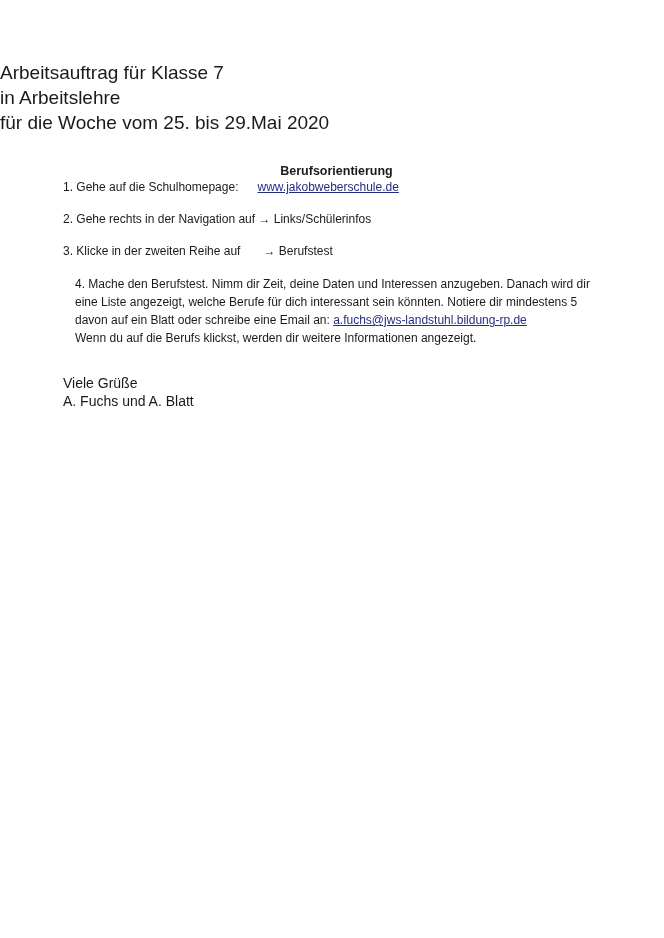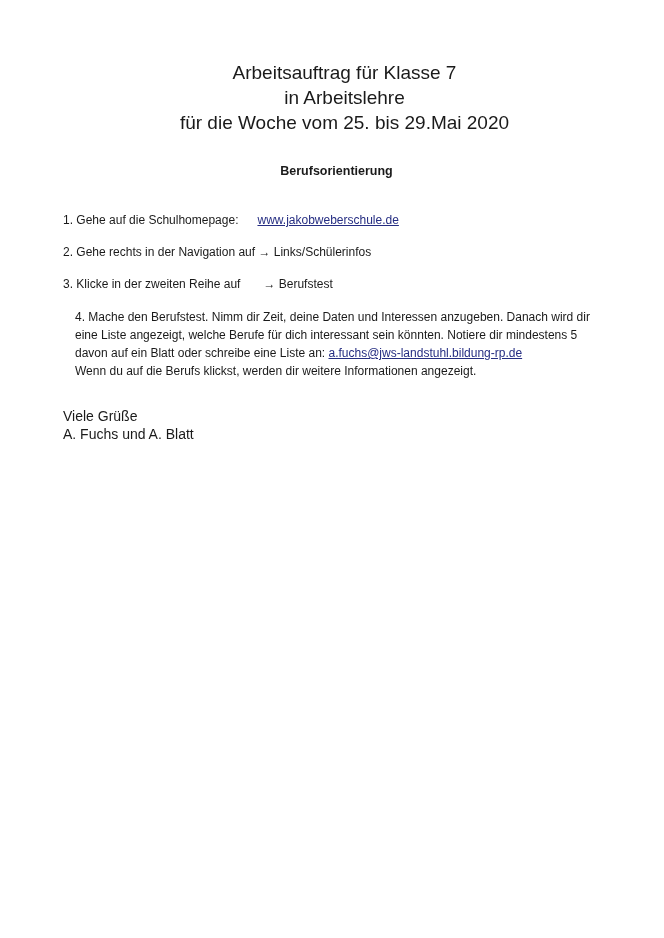--- a/index.html
+++ b/index.html
@@ -12,46 +12,43 @@
       width: 664px;
       height: 938px;
       background: #ffffff;
       font-family: "Liberation Sans", "DejaVu Sans", sans-serif;
       color: #1a1a1a;
       overflow: hidden;
       box-sizing: border-box;
     }
     .title-block {
       margin-top: 60px;
-      text-align: center;
       font-size: 19px;
       line-height: 25px;
       color: #1a1a1a;
-      padding-left: 25px;
     }
     .section-heading {
       margin-top: 28px;
       text-align: center;
       font-size: 12.5px;
       font-weight: bold;
       line-height: 16px;
       padding-left: 9px;
     }
     .body-block {
       margin-left: 63px;
       margin-right: 24px;
     }
     .step {
       margin: 0 0 16px 0;
       font-size: 12px;
       line-height: 16px;
       white-space: nowrap;
     }
     .step.first {
-      margin-top: 33px;
     }
     .tab1 {
       display: inline-block;
       width: 19px;
     }
     .tab3 {
       display: inline-block;
       width: 23px;
     }
     .para {
@@ -90,21 +87,21 @@
 
     <p class="step first"><span>1. Gehe auf die Schulhomepage:</span><span class="tab1"></span><a class="doclink">www.jakobweberschule.de</a></p>
 
     <p class="step"><span>2. Gehe rechts in der Navigation auf → Links/Schülerinfos</span></p>
 
     <p class="step"><span>3. Klicke in der zweiten Reihe auf</span><span class="tab3"></span><span>→ Berufstest</span></p>
 
     <div class="para">
       <div class="pline">4. Mache den Berufstest. Nimm dir Zeit, deine Daten und Interessen anzugeben. Danach wird dir</div>
       <div class="pline">eine Liste angezeigt, welche Berufe für dich interessant sein könnten. Notiere dir mindestens 5</div>
-      <div class="pline"><span>davon auf ein Blatt oder schreibe eine Liste an: </span><a class="doclink">a.fuchs@jws-landstuhl.bildung-rp.de</a></div>
+      <div class="pline"><span>davon auf ein Blatt oder schreibe eine Email an: </span><a class="doclink">a.fuchs@jws-landstuhl.bildung-rp.de</a></div>
       <div class="pline">Wenn du auf die Berufs klickst, werden dir weitere Informationen angezeigt.</div>
     </div>
 
     <div class="closing">
       <div>Viele Grüße</div>
       <div>A. Fuchs und A. Blatt</div>
     </div>
 
   </div>
 

